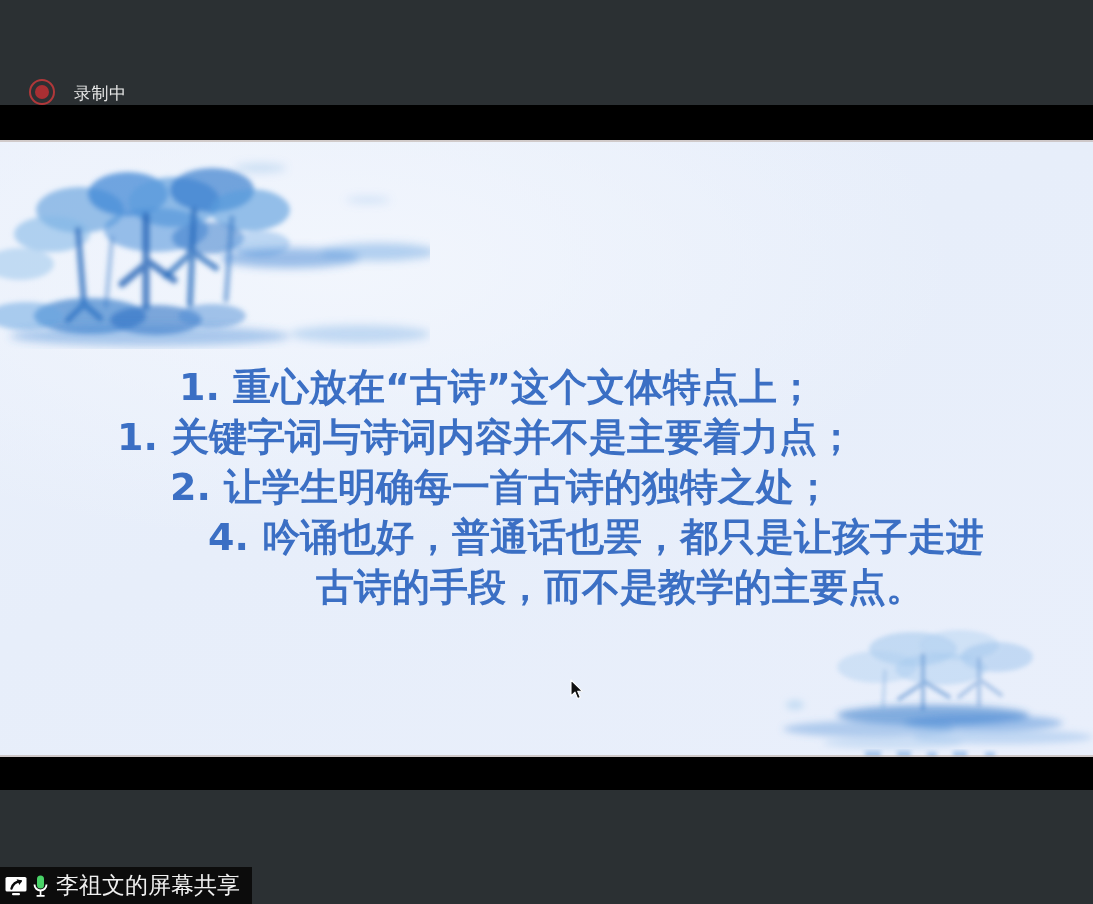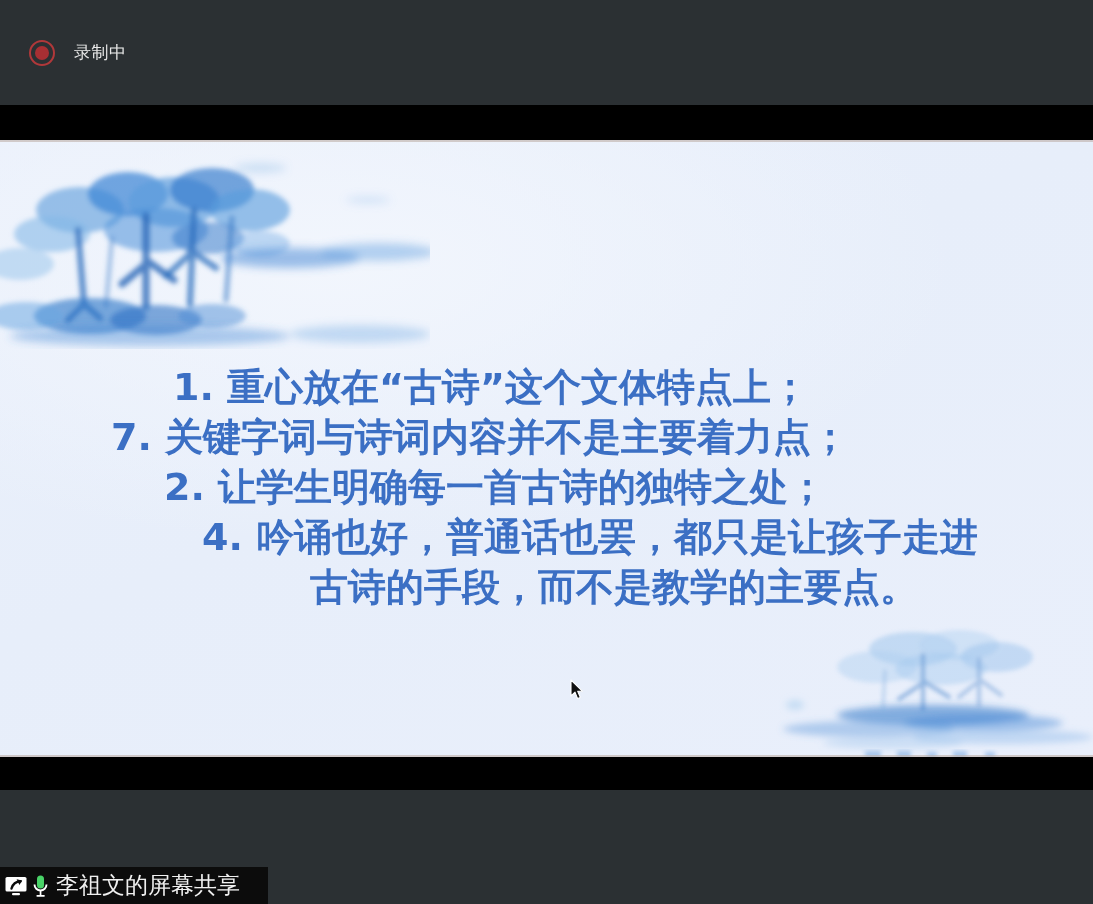--- a/index.html
+++ b/index.html
@@ -16,21 +16,21 @@
   }
 
   
   #recording-bar {
     position: absolute;
     left: 0; top: 0;
     width: 1093px;
     height: 105px;
     background: #2b3033;
     display: flex;
-    align-items: center;
+    align-items: flex-end;
   }
   #rec-dot {
     width: 26px;
     height: 26px;
     margin-left: 29px;
     border-radius: 50%;
     border: 2px solid #b0383a;
     box-sizing: border-box;
     display: flex;
     align-items: center;
@@ -102,21 +102,21 @@
   #art-bottomright {
     position: absolute;
     right: -10px; bottom: -4px;
     width: 330px; height: 150px;
     pointer-events: none;
   }
 
   
   #slide-body {
     position: absolute;
-    left: 0; top: 222px;
+    left: 6px; top: 222px;
     width: 960px;
     color: #3b6fc4;
     font-family: "DejaVu Sans", "Liberation Sans", sans-serif;
     font-weight: bold;
     font-size: 38px;
     line-height: 50px;
   }
   .slide-line {
     display: block;
     white-space: nowrap;
@@ -153,21 +153,21 @@
     width: 1093px; height: 114px;
     background: #2b3033;
   }
   #share-chip {
     position: absolute;
     left: 0; top: 867px;
     height: 37px;
     background: #0c0c0c;
     display: flex;
     align-items: center;
-    padding: 0 28px 0 4px;
+    padding: 0 12px 0 4px;
   }
   #share-screen-icon { display:block; }
   #share-mic-icon { display:block; margin-left: 4px; }
   #share-label {
     margin-left: 7px;
     color: #f0f0f0;
     font-size: 23px;
     line-height: 23px;
     white-space: nowrap;
   }
@@ -261,21 +261,21 @@
       <rect x="92" y="140" width="16" height="7" fill="#4f90d8"></rect>
       <rect x="124" y="140" width="14" height="7" fill="#4f90d8"></rect>
       <rect x="154" y="141" width="10" height="6" fill="#4f90d8"></rect>
       <rect x="180" y="140" width="14" height="7" fill="#4f90d8"></rect>
       <rect x="212" y="141" width="10" height="6" fill="#4f90d8"></rect>
     </g>
   </svg>
 
   <div id="slide-body">
     <span class="slide-line line-l1">1. 重心放在“古诗”这个文体特点上；</span>
-    <span class="slide-line line-l2">7. 关键字词与诗词内容并不是主要着力点；</span>
+    <span class="slide-line line-l2">1. 关键字词与诗词内容并不是主要着力点；</span>
     <span class="slide-line line-l3">2. 让学生明确每一首古诗的独特之处；</span>
     <span class="slide-line line-l4"><span class="hang">4. 吟诵也好，普通话也罢，都只是让孩子走进古诗的手段，而不是教学的主要点。</span></span>
   </div>
 
   <div id="slide-bottom-rule"></div>
 </div>
 
 <div id="letterbox-bottom"></div>
 
 <svg id="cursor" viewBox="0 0 14 22" xmlns="http://www.w3.org/2000/svg">

